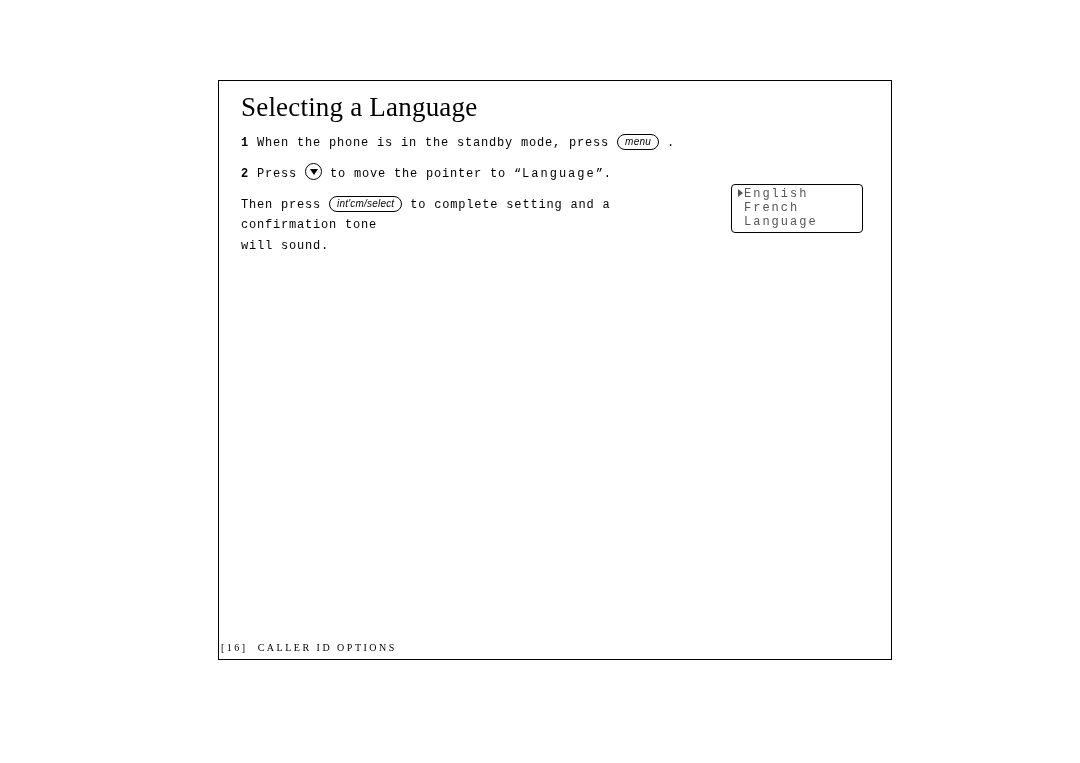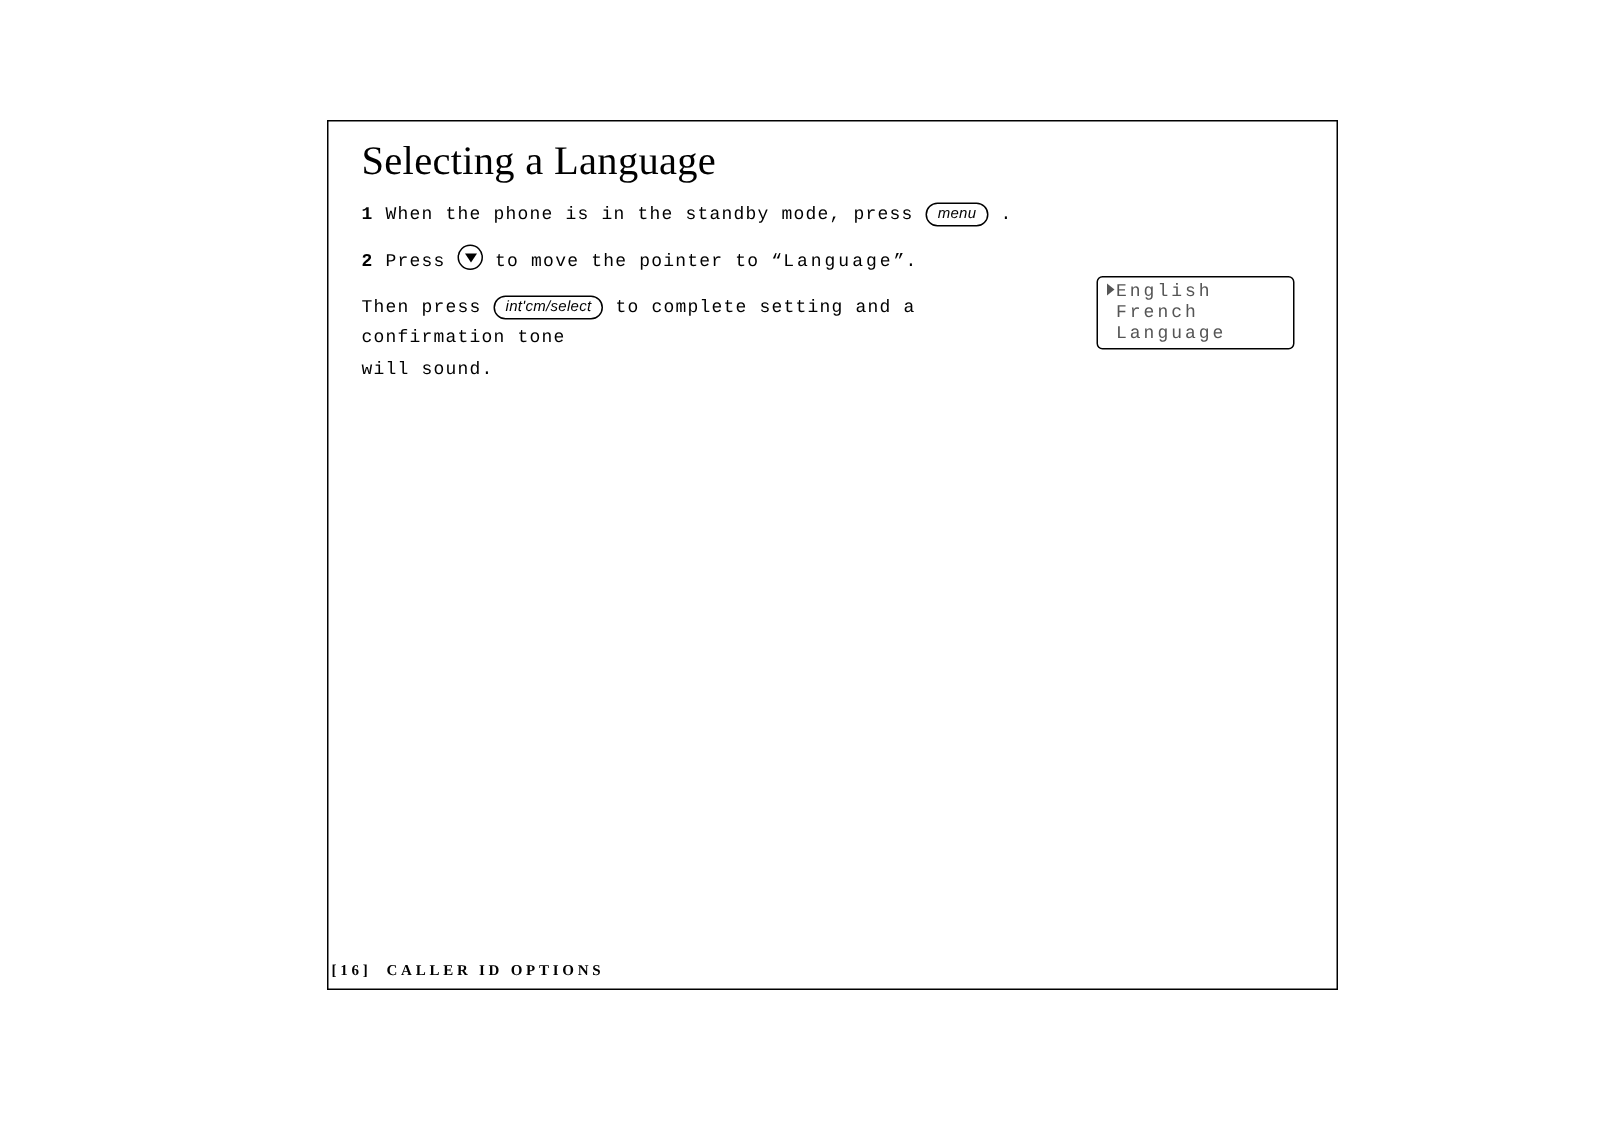--- a/index.html
+++ b/index.html
@@ -124,21 +124,21 @@
     margin-right: 1px;
   }
   .lcd .sp { display:inline-block; width: 6px; }
   .footer {
     position: absolute;
     left: 2px;
     bottom: 6px;
     font-family: Georgia, 'Times New Roman', serif;
     font-size: 10px;
     letter-spacing: 2.5px;
-    font-weight: 700;
+    font-weight: 400;
   }
 </style>
 </head>
 <body>
 
 <div class="page">
   <div class="frame">
 
     <h1 class="title">Selecting a Language</h1>
 

